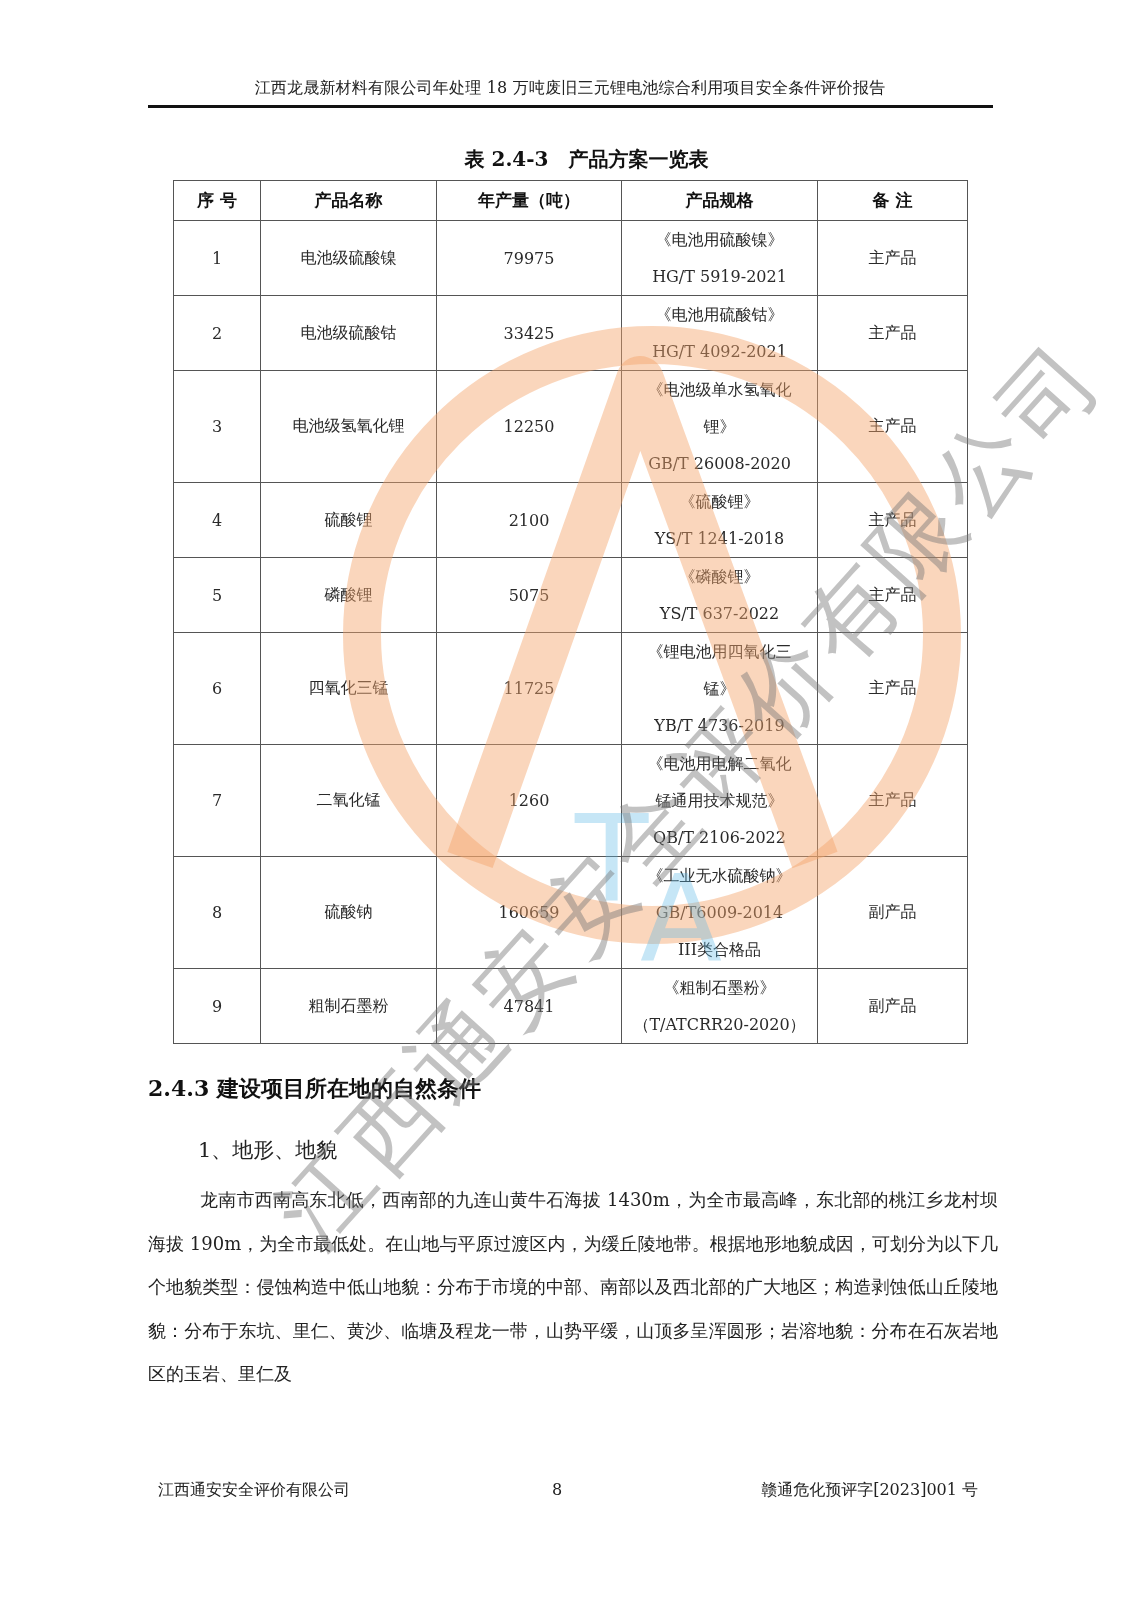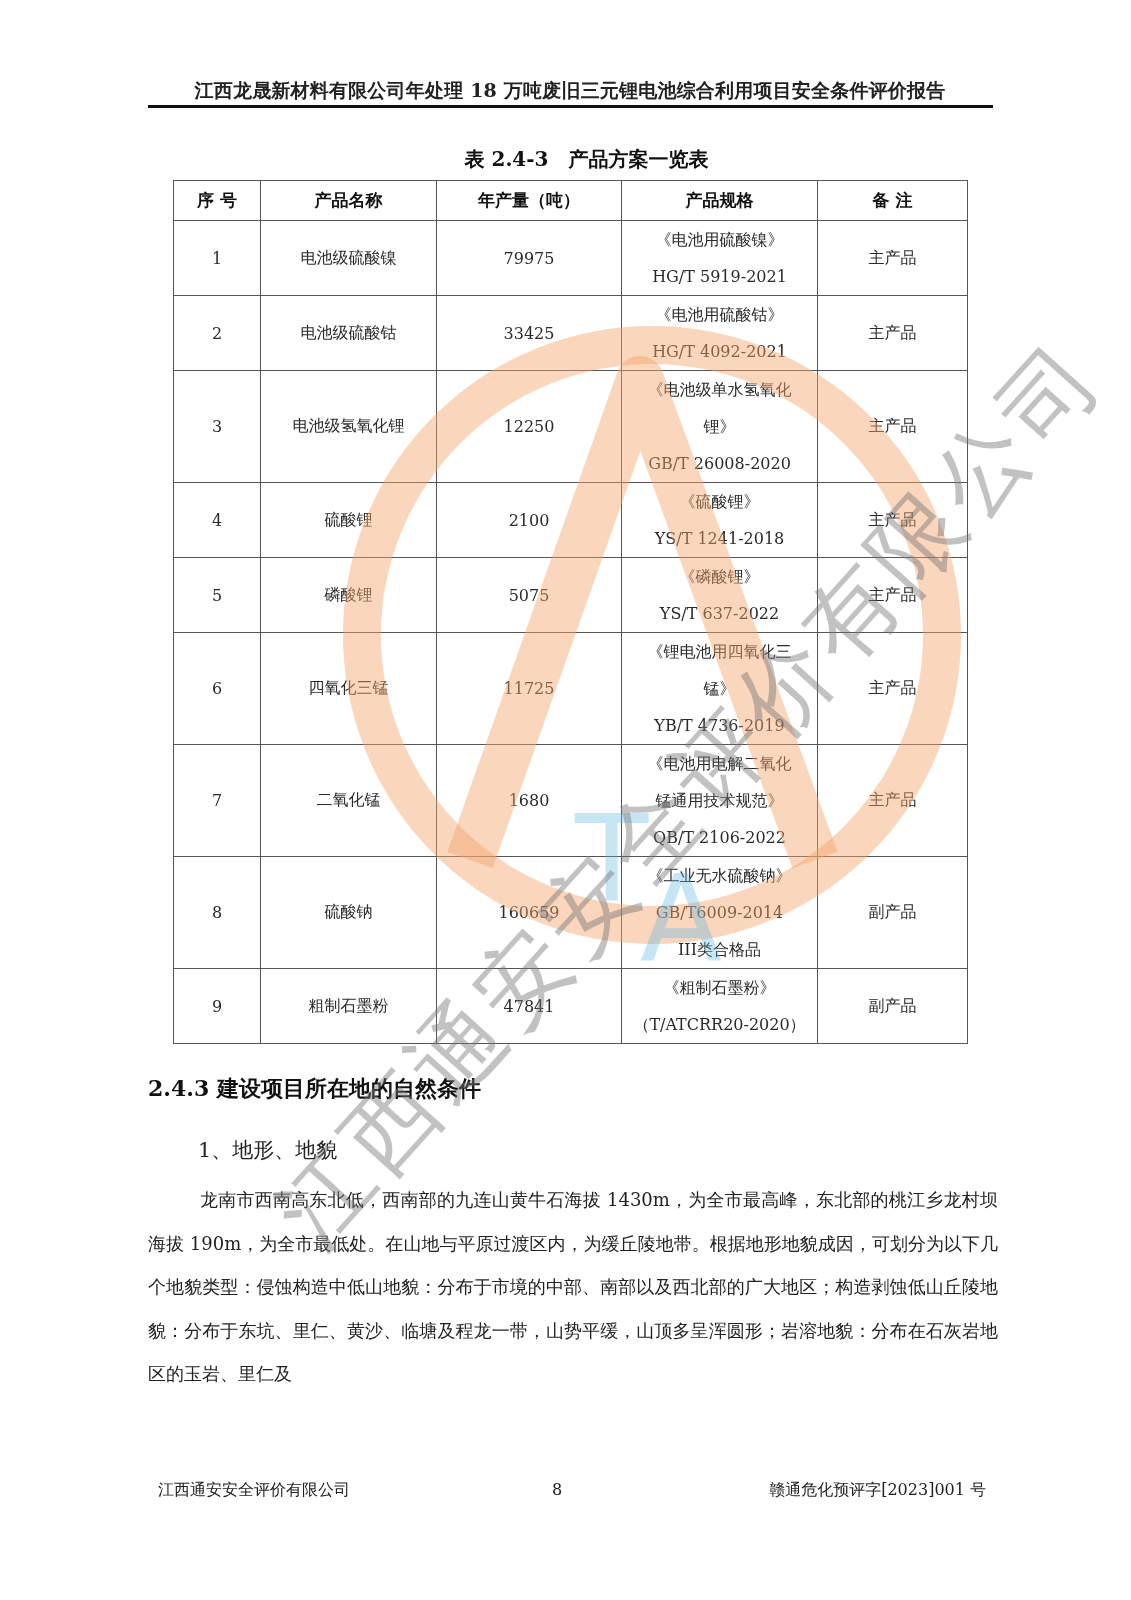--- a/index.html
+++ b/index.html
@@ -1,41 +1,41 @@
 <!DOCTYPE html>
 <html><head>
 <meta charset="utf-8">
 <style>
   html, body { margin:0; padding:0; background:#ffffff; }
   body { width:1131px; height:1600px; position:relative; overflow:hidden;
          font-family: "DejaVu Serif", "Liberation Serif", serif; color:#1a1a1a; }
 
   .header-title { position:absolute; left:148px; top:78px; width:844px; text-align:center;
-                  font-size:19px; letter-spacing:0.2px; color:#222;font-weight:bold; }
+                  font-size:16px; letter-spacing:0.2px; color:#222; }
   .header-rule { position:absolute; left:148px; top:105px; width:845px; height:3px; background:#111; }
 
   .table-caption { position:absolute; left:8px; width:1131px; top:146px; text-align:center;
                    font-size:20px; font-weight:bold; color:#111;padding-left:13px; }
 
   table.products { position:absolute; left:173px; top:180px; border-collapse:collapse;
                    font-size:16px; color:#2a2a2a; }
   table.products th, table.products td { border:1px solid #555; text-align:center; vertical-align:middle; padding:0; }
   table.products th { height:39px; font-weight:bold; font-size:17px; color:#111; }
   table.products td.spec { line-height:37px; }
   col.c1 { width:87px; } col.c2 { width:176px; } col.c3 { width:185px; } col.c4 { width:196px; } col.c5 { width:150px; }
 
   .section-heading { position:absolute; left:148px; top:1074px; font-size:22px; font-weight:bold; color:#111; }
   .sub-heading { position:absolute; left:198px; top:1136px; font-size:21px; color:#222; }
   .body-para { position:absolute; left:148px; top:1178px; width:850px; font-size:18px;
                line-height:43.5px; color:#222; text-indent:52px; margin:0; text-align:justify; }
 
   .footer { position:absolute; top:1480px; left:148px; width:838px; font-size:16px; color:#222; }
   .footer-left { position:absolute; left:10px; }
   .footer-center { position:absolute; left:404px; }
-  .footer-right { position:absolute; right:0; }
+  .footer-right { position:absolute; right:8px; }
 
   .watermark { position:absolute; left:0; top:0; width:1131px; height:1600px; pointer-events:none; }
   .wm-red-text { position:absolute; left:408px; top:1010px; font-size:80px; font-weight:bold; color:rgba(240,110,110,0.35);
                  font-family:"DejaVu Sans", sans-serif; letter-spacing:4px; }
   .wm-diag-text { position:absolute; left:170px; top:700px; font-size:92px; color:rgba(120,120,120,0.45);
                   font-family:"DejaVu Sans", sans-serif; transform:rotate(-48deg); transform-origin:left top;
                   white-space:nowrap; letter-spacing:6px; }
 </style>
 </head>
 <body>
@@ -123,21 +123,21 @@
         <td class="spec">
           <div>《锂电池用四氧化三</div>
           <div>锰》</div>
           <div>YB/T 4736-2019</div>
         </td>
         <td>主产品</td>
       </tr>
       <tr style="height: 112px;">
         <td>7</td>
         <td>二氧化锰</td>
-        <td>1680</td>
+        <td>1260</td>
         <td class="spec">
           <div>《电池用电解二氧化</div>
           <div>锰通用技术规范》</div>
           <div>QB/T 2106-2022</div>
         </td>
         <td>主产品</td>
       </tr>
       <tr style="height: 112px;">
         <td>8</td>
         <td>硫酸钠</td>

